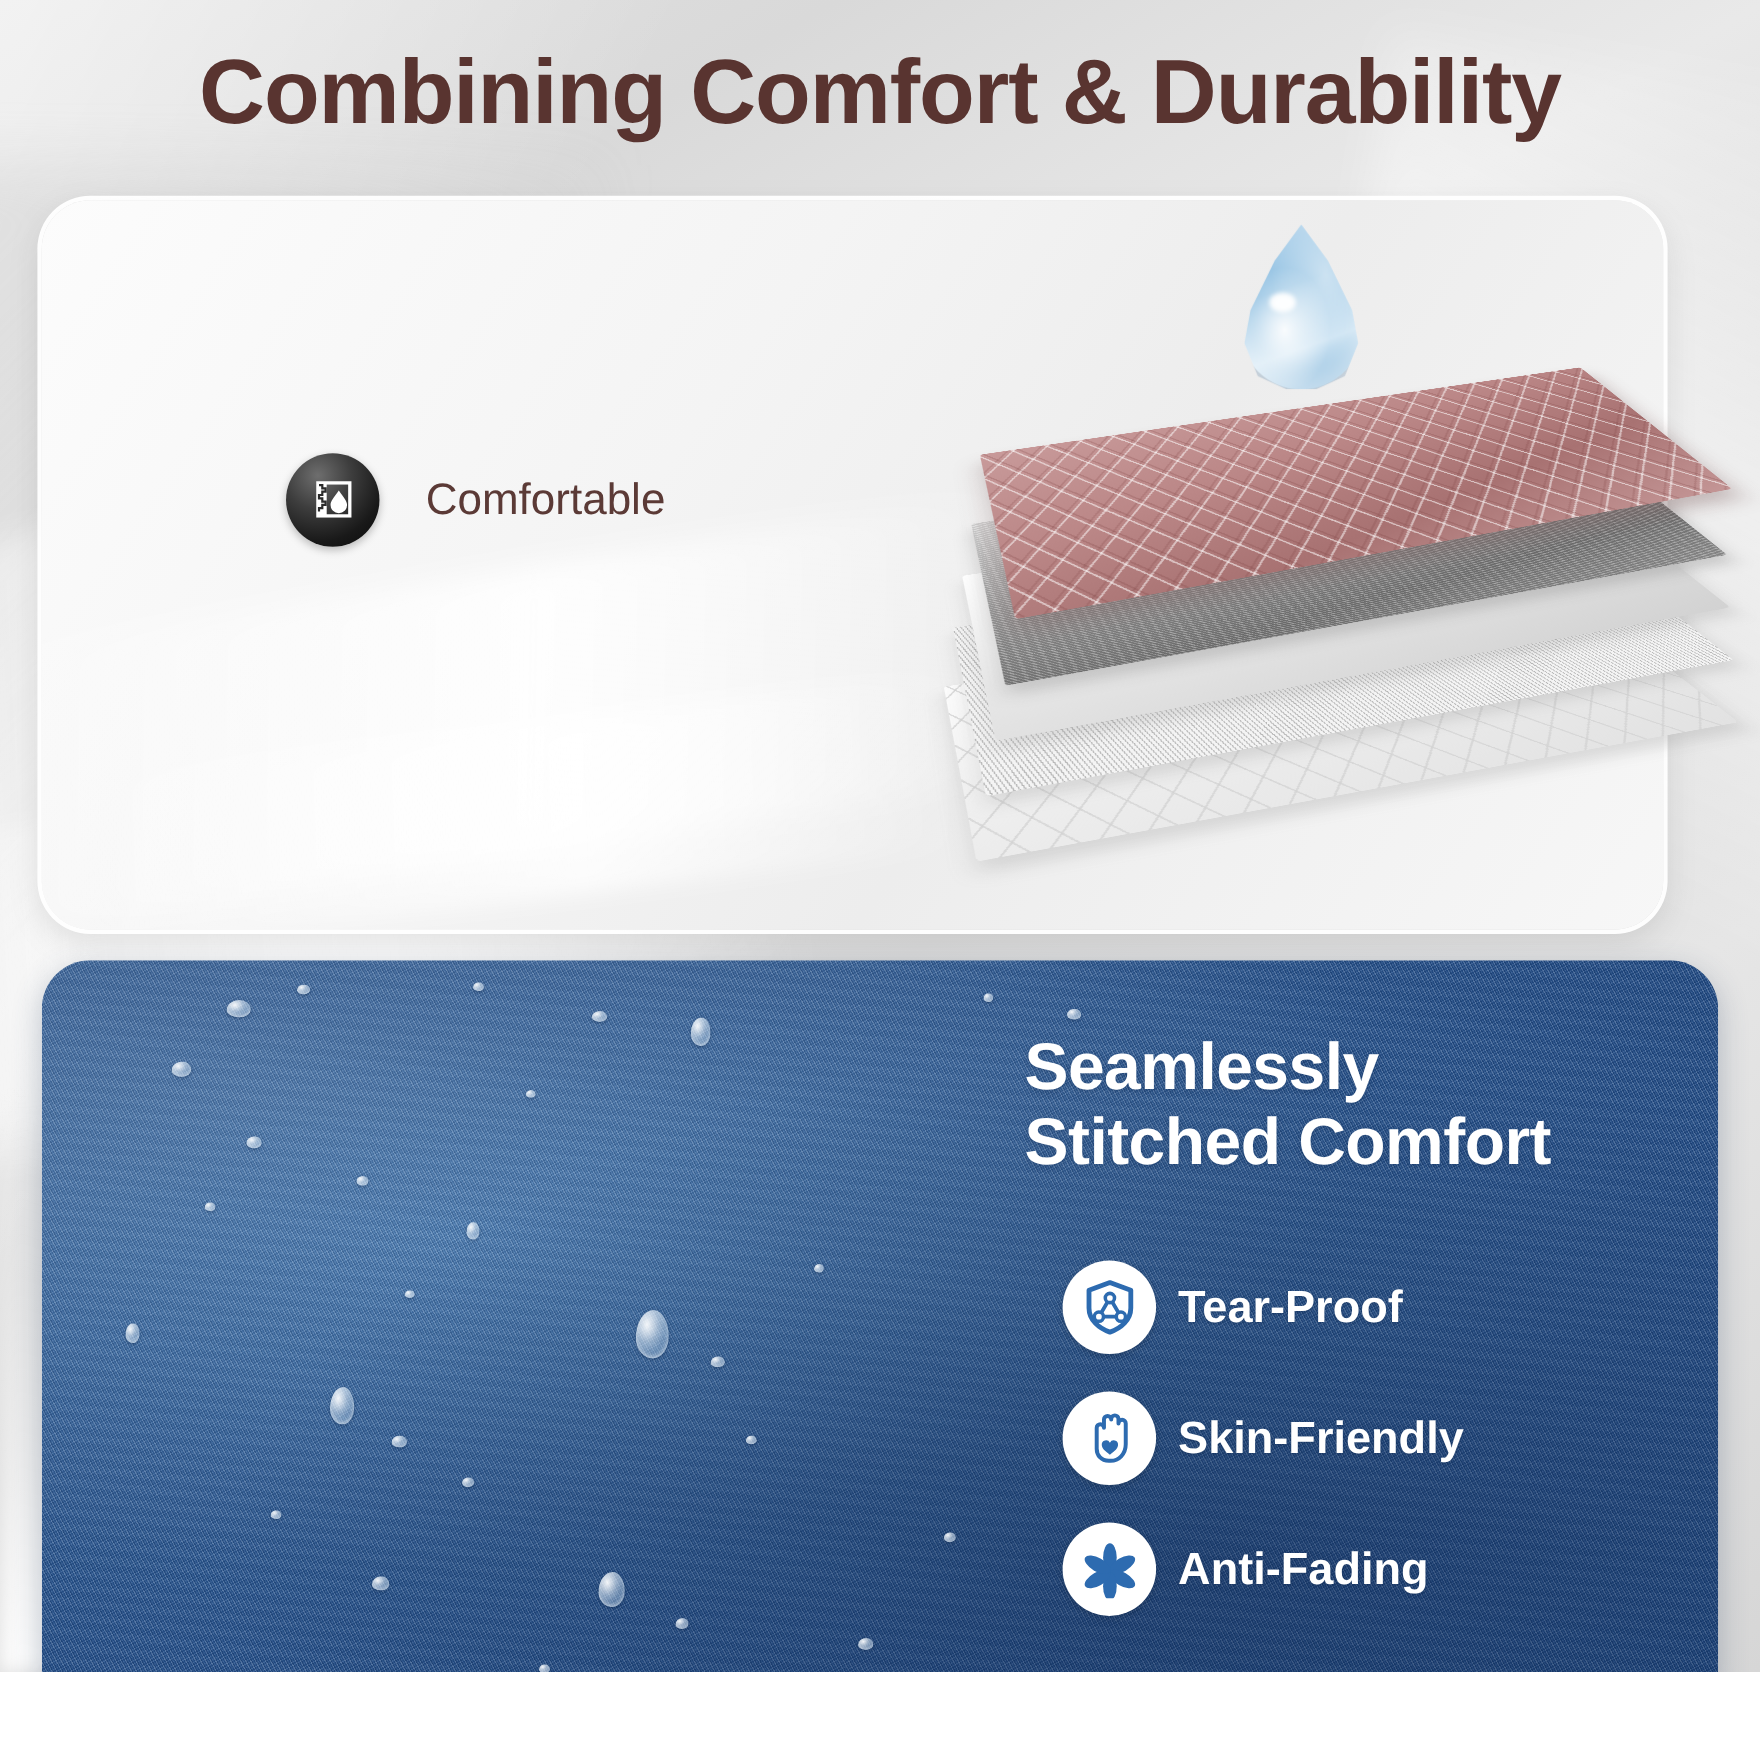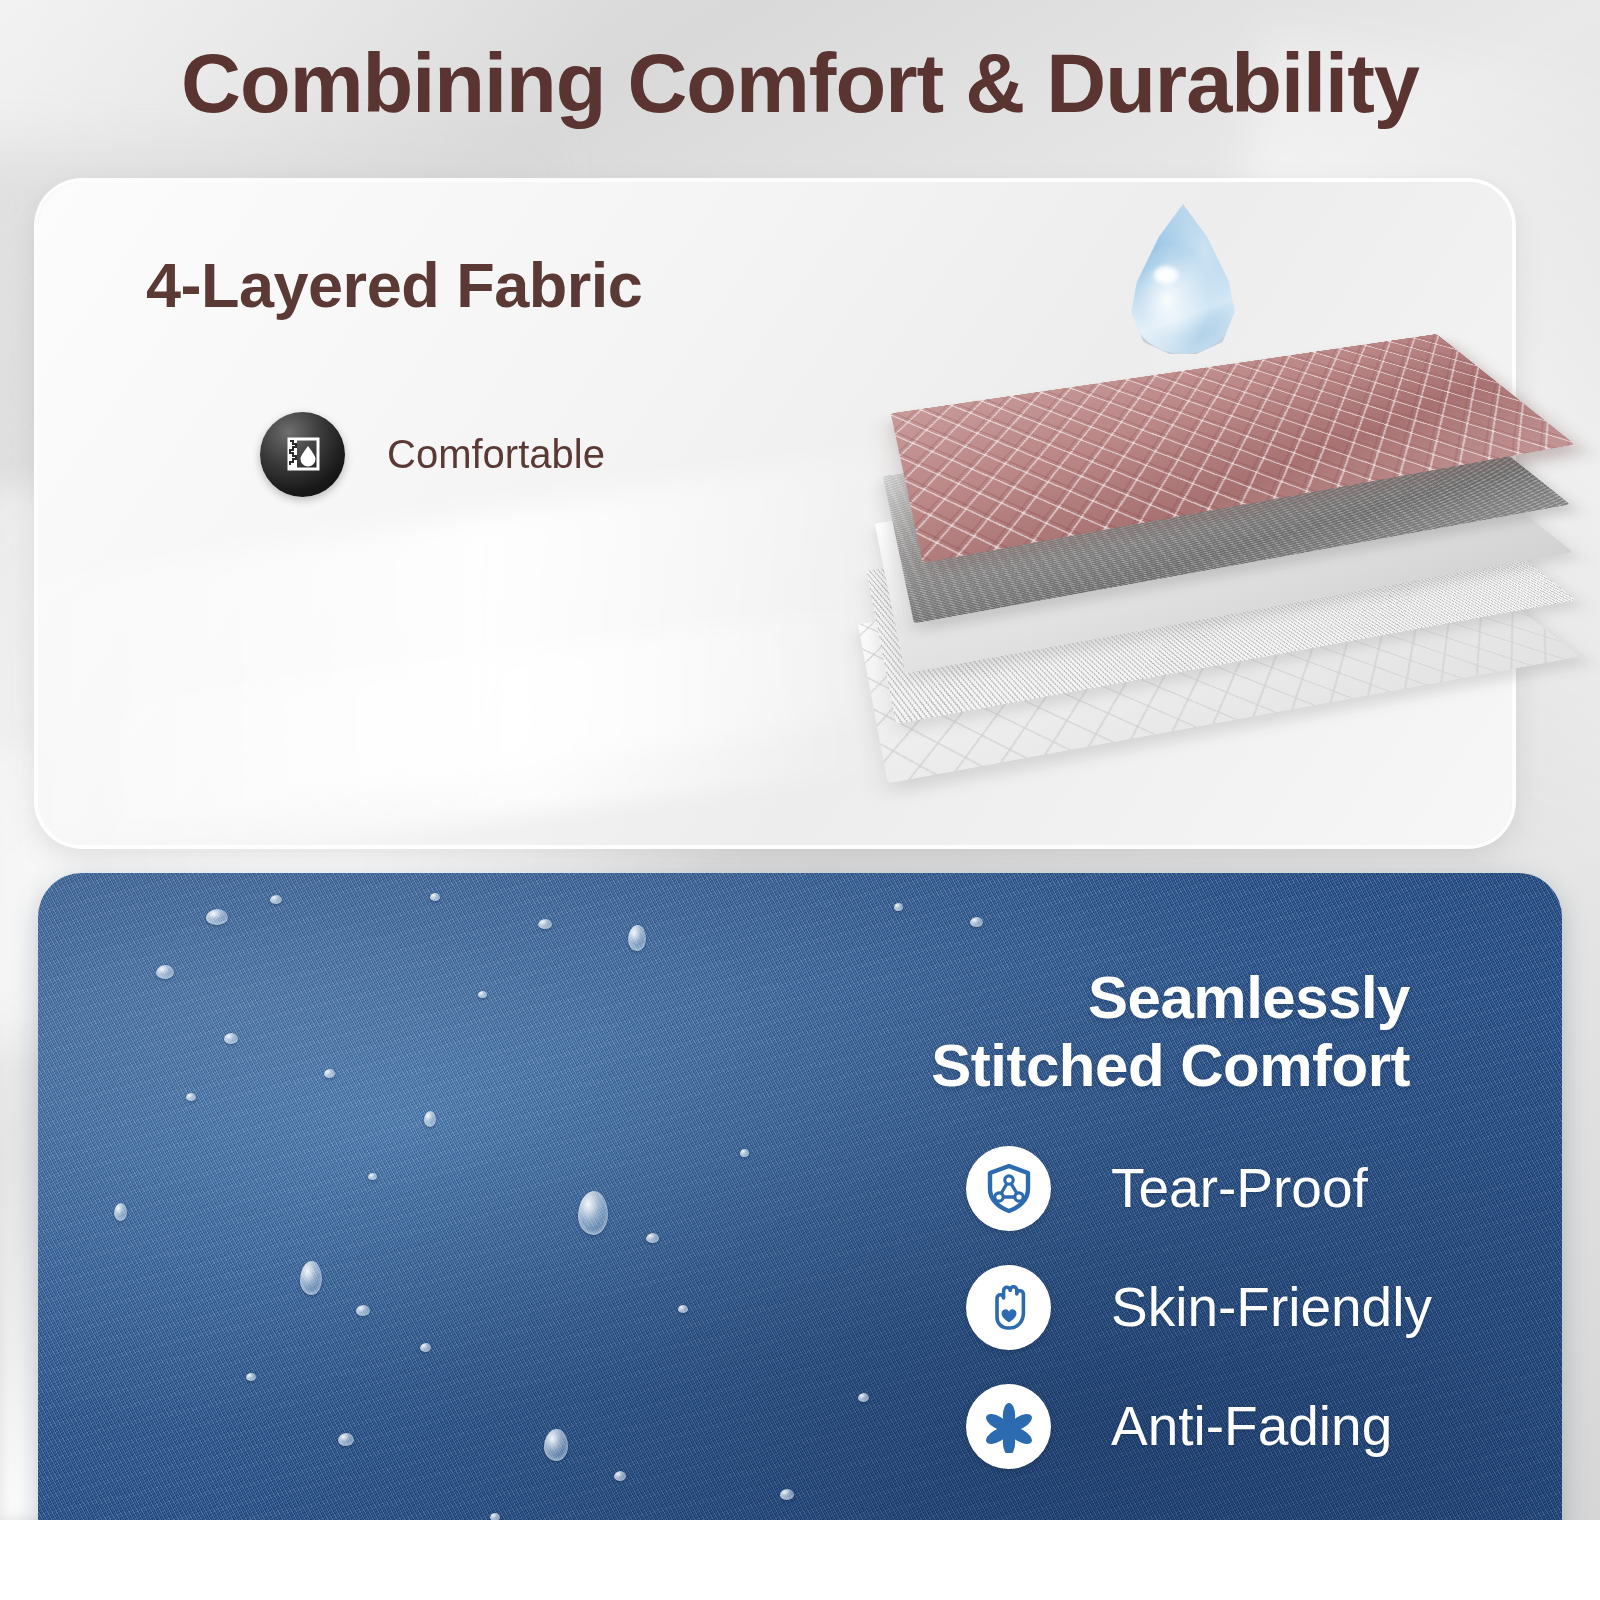--- a/index.html
+++ b/index.html
@@ -123,23 +123,24 @@
     box-shadow: 0 2px 7px rgba(0,0,0,0.18);
   }
   .feat-label {
     margin-left: 42px;
     font-size: 40px;
     color: #5b3a36;
     white-space: nowrap;
   }
   .feat-label.on-denim {
     color: #ffffff;
-    font-size: 55px;
-    margin-left: 60px;
+    font-size: 41px;
+    margin-left: 20px;
     text-shadow: 0 1px 3px rgba(10,30,60,0.35);
+    font-weight: bold;
   }
 
   
   .fabric-stack {
     position: absolute;
     left: 840px; top: 190px;
     width: 770px; height: 640px;
     pointer-events: none;
   }
   .layer {
@@ -242,22 +243,21 @@
     position: absolute;
     background:
       radial-gradient(ellipse at 34% 30%, rgba(255,255,255,0.9) 0%, rgba(255,255,255,0.25) 38%, rgba(255,255,255,0.05) 60%),
       linear-gradient(150deg, rgba(225,240,252,0.55), rgba(150,190,225,0.25));
     border-radius: 54% 46% 48% 52% / 58% 54% 46% 42%;
     box-shadow: inset 0 -2px 4px rgba(255,255,255,0.55), 0 1px 3px rgba(8,30,66,0.4);
   }
 
   .denim-title {
     position: absolute;
-    right: 190px; top: 964px;
-    text-align: right;
+    right: 190px; top: 936px;
     font-size: 60px;
     font-weight: bold;
     color: #ffffff;
     line-height: 1.14;
     letter-spacing: -0.5px;
     text-shadow: 0 2px 6px rgba(8,30,66,0.28);
   }
   .feat-list.light { left: 966px; top: 1148px; }
 
   svg { display: block; }
@@ -273,21 +273,20 @@
   <div class="bg-sweep sw2"></div>
   <div class="bg-sweep sw5"></div>
 
   <div class="headline">Combining Comfort &amp; Durability</div>
 
   <div class="card-white">
     <div class="inner-sheen"></div>
     <div class="inner-sheen2"></div>
   </div>
 
-  <div class="sub-heading">4-Layered Fabric</div>
 
   <div class="fabric-stack">
     <div class="layer lay-bot"></div>
     <div class="layer lay-rib"></div>
     <div class="layer lay-mid"></div>
     <div class="layer lay-felt"></div>
     <div class="layer lay-top"></div>
     <div class="droplet-big"></div>
   </div>
 

